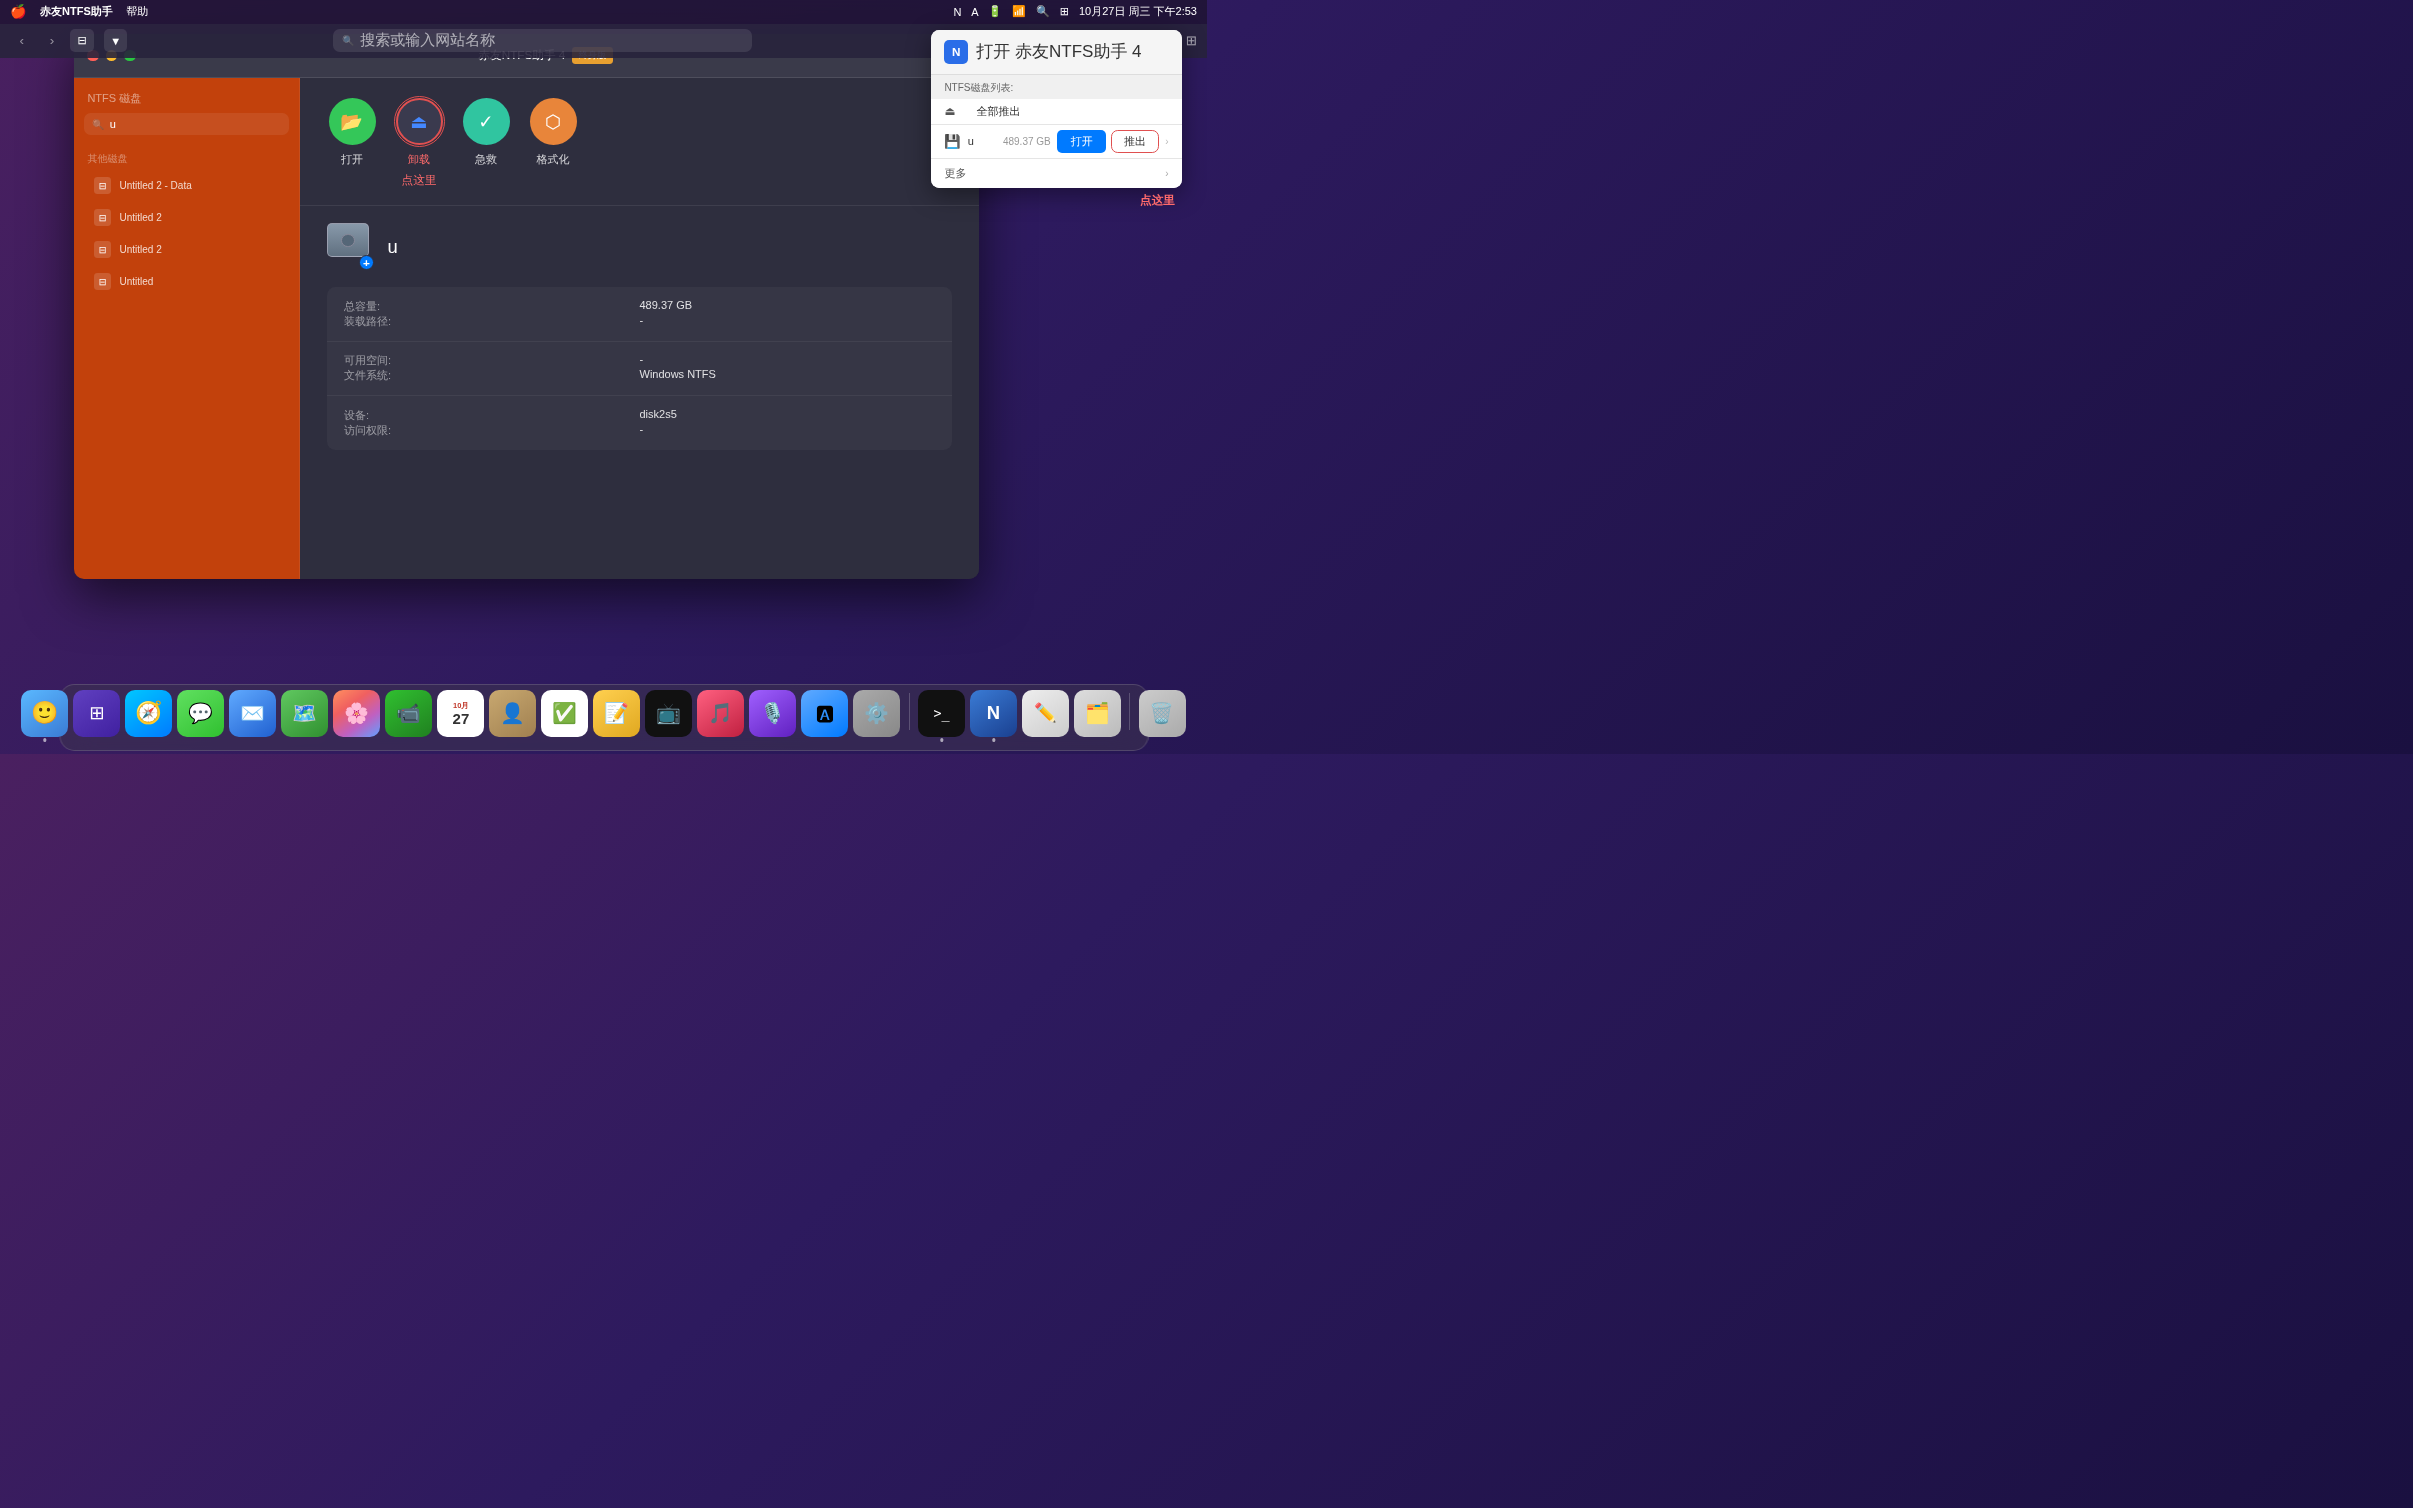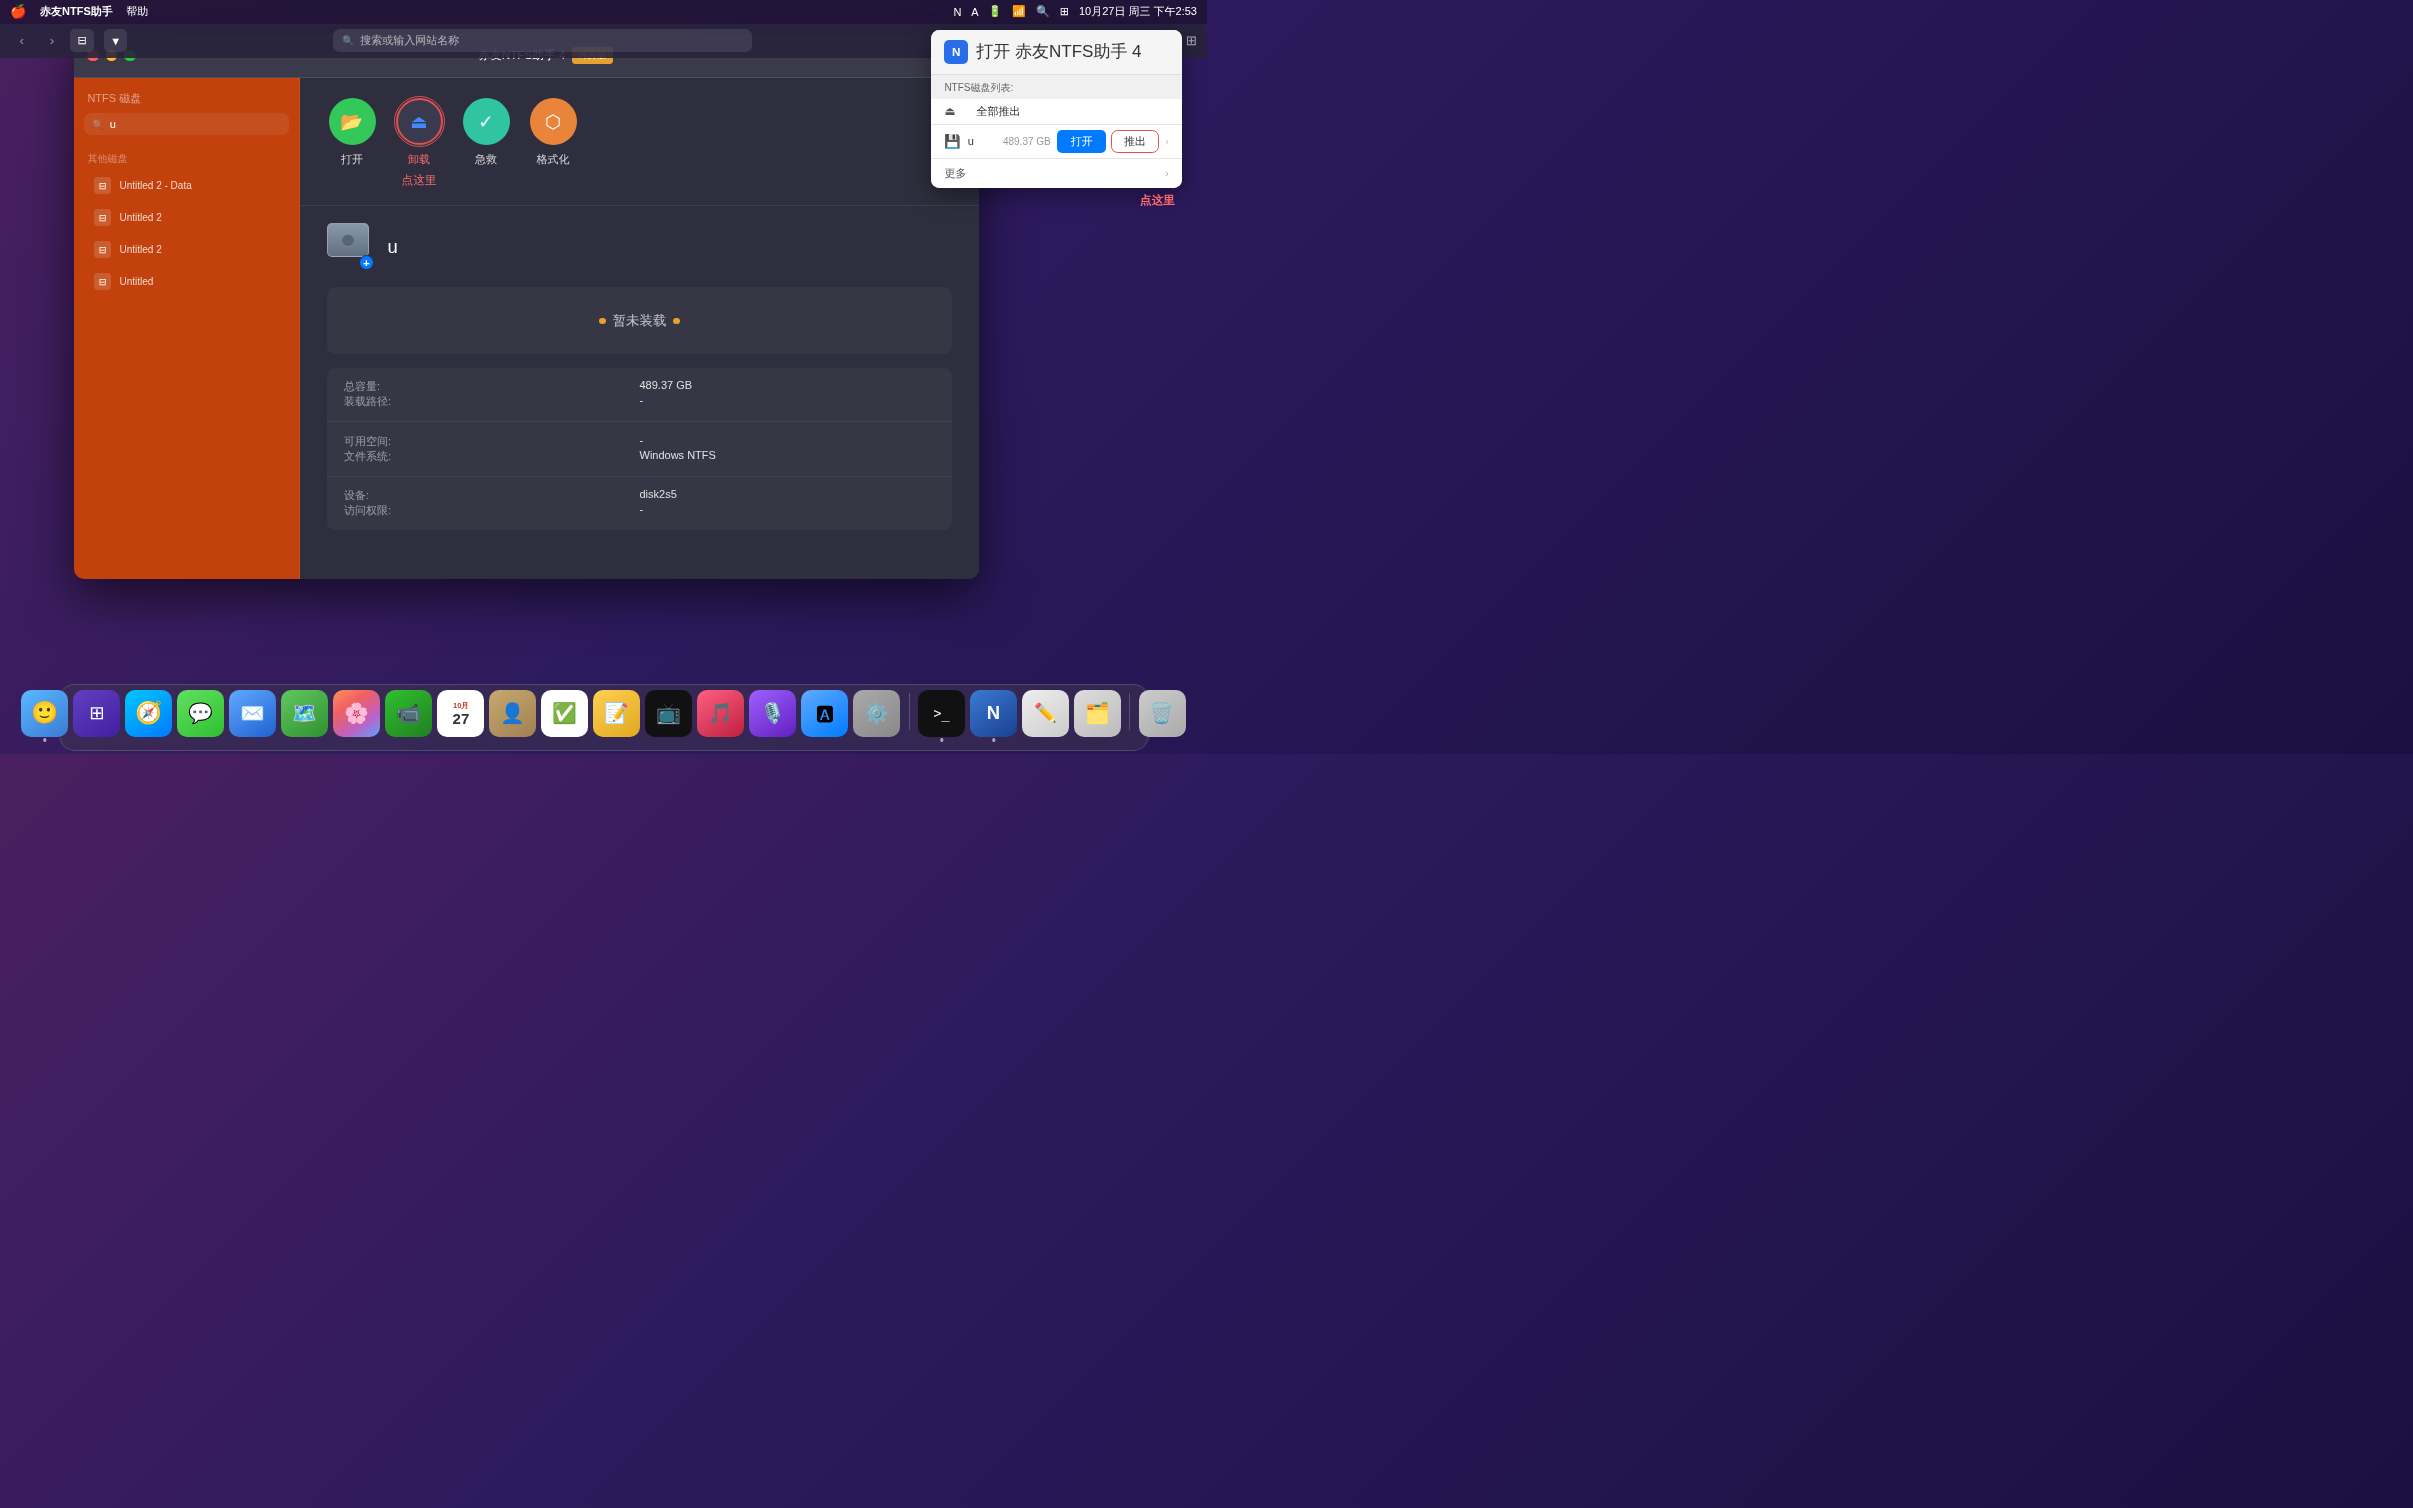--- a/index.html
+++ b/index.html
@@ -567,21 +567,21 @@
       display: flex;
       align-items: center;
       padding: 0 10px;
       gap: 5px;
     }
     .address-icon {
       color: rgba(255,255,255,0.5);
       font-size: 10px;
     }
     .address-text {
-      font-size: 11px;
+      font-size: 15px;
       color: rgba(255,255,255,0.6);
     }
     .browser-right-icons {
       display: flex;
       gap: 6.7px;
       margin-left: auto;
     }
     .browser-icon {
       color: rgba(255,255,255,0.6);
       font-size: 13.4px;
@@ -720,27 +720,20 @@
         <div class="disk-header">
           <div class="disk-icon-img">
             <div style="width:42px;height:34px;background:linear-gradient(180deg,#8899aa 0%,#607080 100%);border-radius:5px;border:1.3px solid #aabb;position:relative;display:flex;align-items:center;justify-content:center;">
               <div style="width:13.4px;height:13.4px;border-radius:50%;background:#556677;border:1.7px solid #889;"></div>
             </div>
             <div class="disk-add-badge">+</div>
           </div>
           <span class="disk-name">u</span>
         </div>
 
-        <div class="unmounted-section">
-          <div class="status-dot-text">
-            <div class="status-dot"></div>
-            <span>暂未装载</span>
-            <div class="status-dot"></div>
-          </div>
-        </div>
 
         <div class="info-grid">
           <div class="info-row">
             <span class="info-label">总容量:</span>
             <span class="info-value">489.37 GB</span>
             <span class="info-label">装载路径:</span>
             <span class="info-value">-</span>
           </div>
           <div class="info-row">
             <span class="info-label">可用空间:</span>

